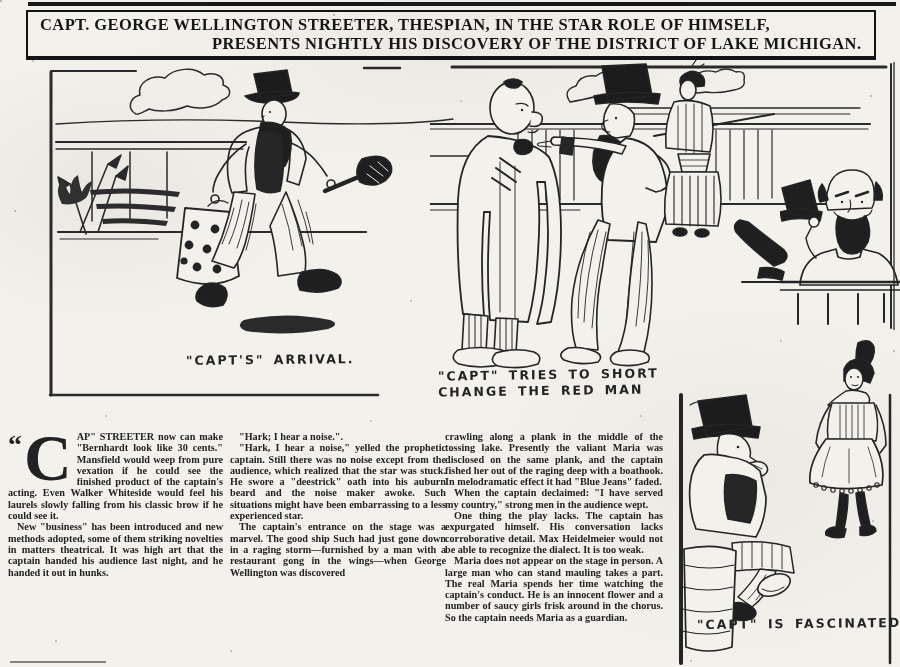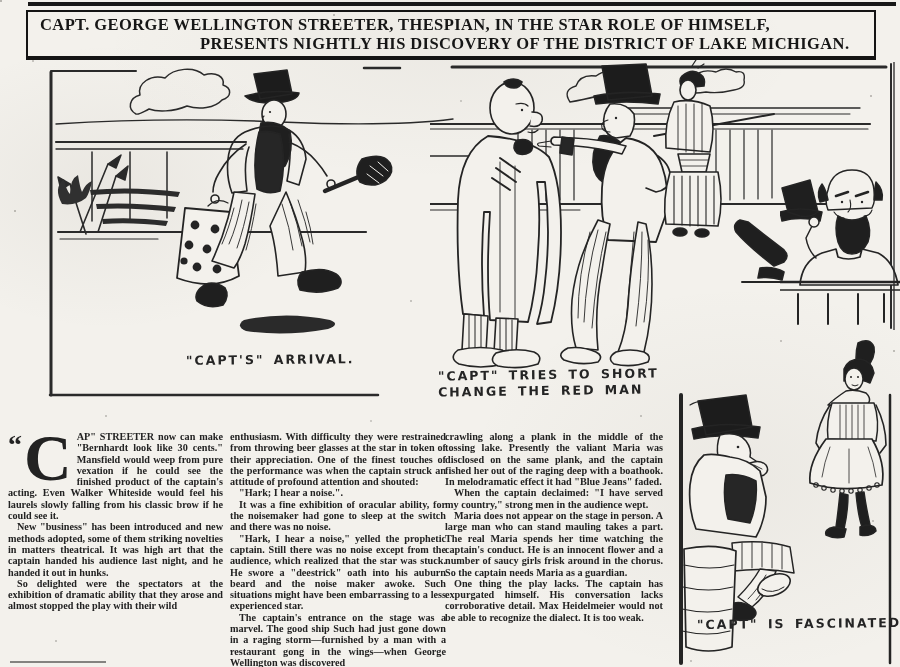--- a/index.html
+++ b/index.html
@@ -22,21 +22,21 @@
       230px 650px 0 rgba(45,42,38,.3), 690px 660px 0 rgba(45,42,38,.3), 893px 350px 0 rgba(45,42,38,.35),
       370px 420px 0 rgba(45,42,38,.25), 32px 60px 0 rgba(45,42,38,.3), 780px 340px 0 rgba(45,42,38,.3);}
   .top-rule{position:absolute;left:28px;top:2px;width:868px;height:4px;background:#181818;}
   .headline-box{
     position:absolute;left:26px;top:10px;width:846px;height:41px;
     border:2px solid #141414;border-bottom-width:4px;
     padding-top:3px;box-sizing:content-box;
   }
   .hl{font-weight:bold;font-size:16.5px;line-height:19px;letter-spacing:.4px;white-space:nowrap;color:#161616;}
   .hl1{padding-left:12px;}
-  .hl2{padding-left:172px;}
+  .hl2{padding-left:172px;margin-left:12px;}
   .art{position:absolute;}
   .caption{
     position:absolute;font-family:"DejaVu Sans", sans-serif;font-weight:bold;
     font-size:12.5px;line-height:16px;letter-spacing:2px;word-spacing:3px;color:#242424;
     transform:rotate(-0.6deg);white-space:nowrap;
   }
   .col{position:absolute;top:431px;}
   .col1{left:8px;width:215px;}
   .col2{left:230px;width:216px;}
   .col3{left:445px;width:218px;}
@@ -263,33 +263,30 @@
   <div class="caption" style="left:697px;top:616px">"CAPT" IS FASCINATED</div>
 
   <div class="col col1">
     <p>
       <span class="dc-wrap">
           <span class="dc-quote">“</span>
           <span class="dc-letter">C</span>
         </span><span>AP" STREETER now can make "Bernhardt look like 30 cents." Mansfield would weep from pure vexation if he could see the finished product of the captain's acting. Even Walker Whiteside would feel his laurels slowly falling from his classic brow if he could see it.</span>
     </p>
     <p class="indent">New "business" has been introduced and new methods adopted, some of them striking novelties in matters theatrical. It was high art that the captain handed his audience last night, and he handed it out in hunks.</p>
-    <p class="indent">So delighted were the spectators at the exhibition of dramatic ability that they arose and almost stopped the play with their wild</p>
   </div>
 
   <div class="col col2">
-    <p>enthusiasm. With difficulty they were restrained from throwing beer glasses at the star in token of their appreciation. One of the finest touches of the performance was when the captain struck an attitude of profound attention and shouted:</p>
     <p class="indent">"Hark; I hear a noise.".</p>
-    <p class="indent">It was a fine exhibition of oracular ability, for the noisemaker had gone to sleep at the switch and there was no noise.</p>
     <p class="indent">"Hark, I hear a noise," yelled the prophetic captain. Still there was no noise except from the audience, which realized that the star was stuck. He swore a "deestrick" oath into his auburn beard and the noise maker awoke. Such situations might have been embarrassing to a less experienced star.</p>
     <p class="indent">The captain's entrance on the stage was a marvel. The good ship Such had just gone down in a raging storm—furnished by a man with a restaurant gong in the wings—when George Wellington was discovered</p>
   </div>
 
   <div class="col col3">
     <p>crawling along a plank in the middle of the tossing lake. Presently the valiant Maria was disclosed on the same plank, and the captain fished her out of the raging deep with a boathook. In melodramatic effect it had "Blue Jeans" faded.</p>
     <p class="indent">When the captain declaimed: "I have served my country," strong men in the audience wept.</p>
+    <p class="indent">One thing the play lacks. The captain has expurgated himself. His conversation lacks corroborative detail. Max Heidelmeier would not be able to recognize the dialect. It is too weak.</p>
     <p class="indent">Maria does not appear on the stage in person. A large man who can stand mauling takes a part. The real Maria spends her time watching the captain's conduct. He is an innocent flower and a number of saucy girls frisk around in the chorus. So the captain needs Maria as a guardian.</p>
-    <p class="indent">One thing the play lacks. The captain has expurgated himself. His conversation lacks corroborative detail. Max Heidelmeier would not be able to recognize the dialect. It is too weak.</p>
   </div>
 
   <div class="edge-rule"></div>
   <div class="artifact-rule"></div>
 </div>
 
 </body></html>

